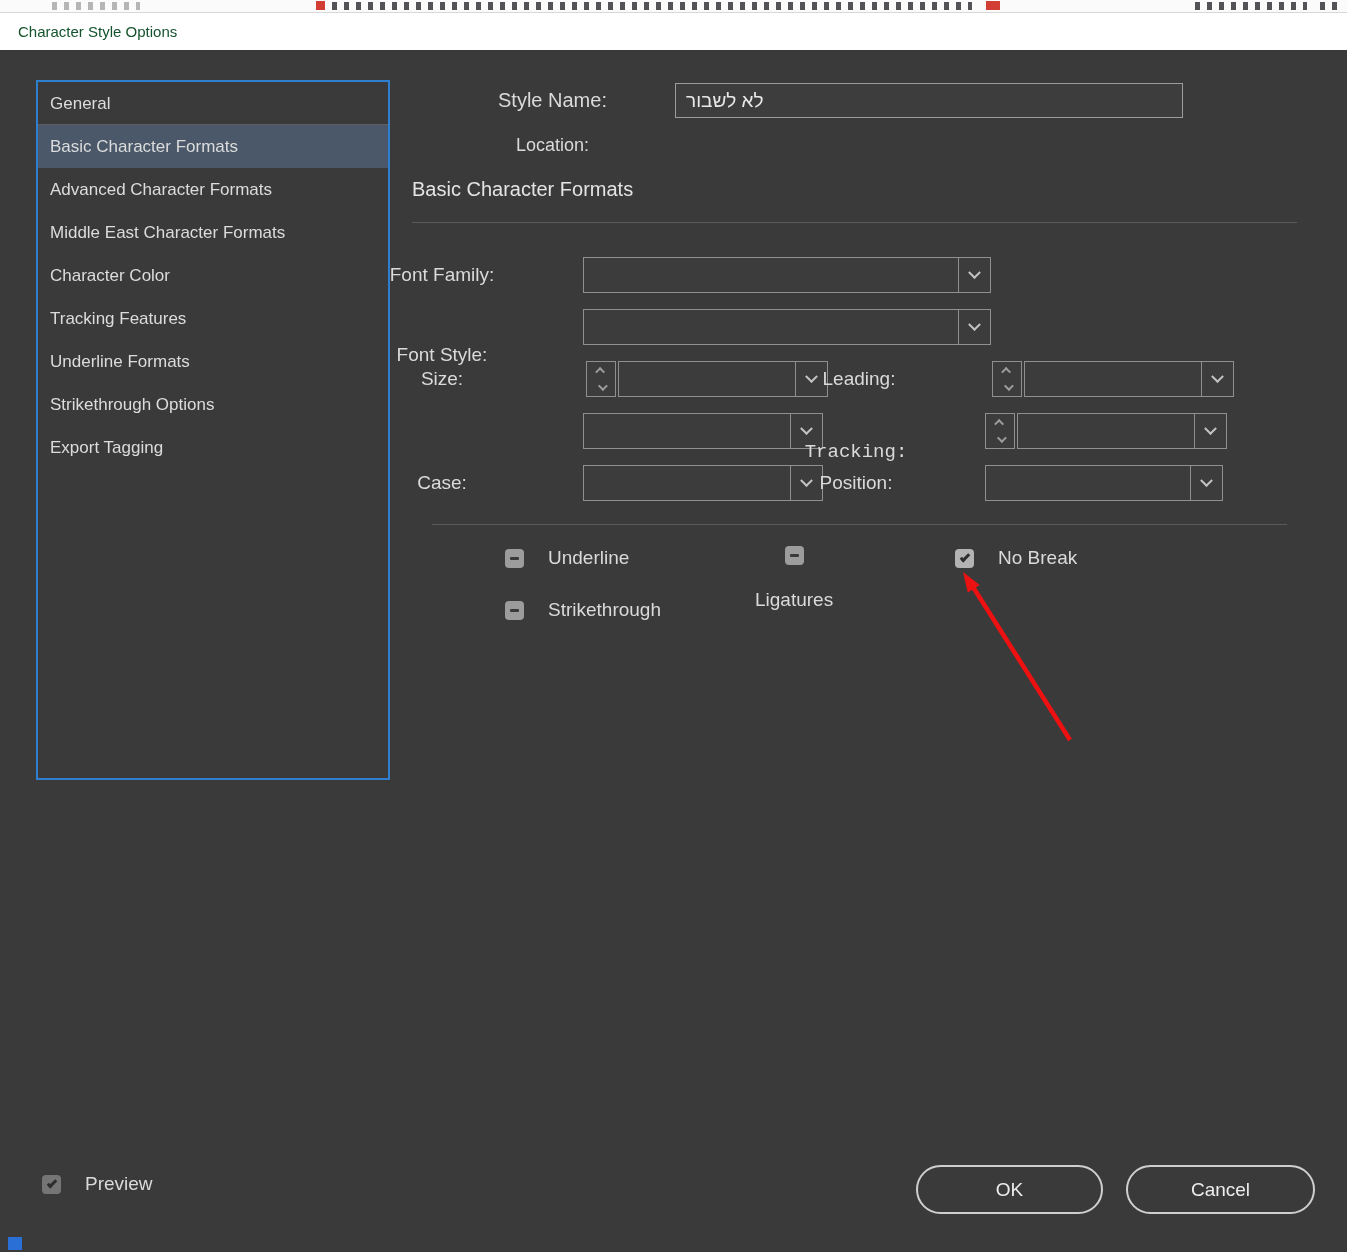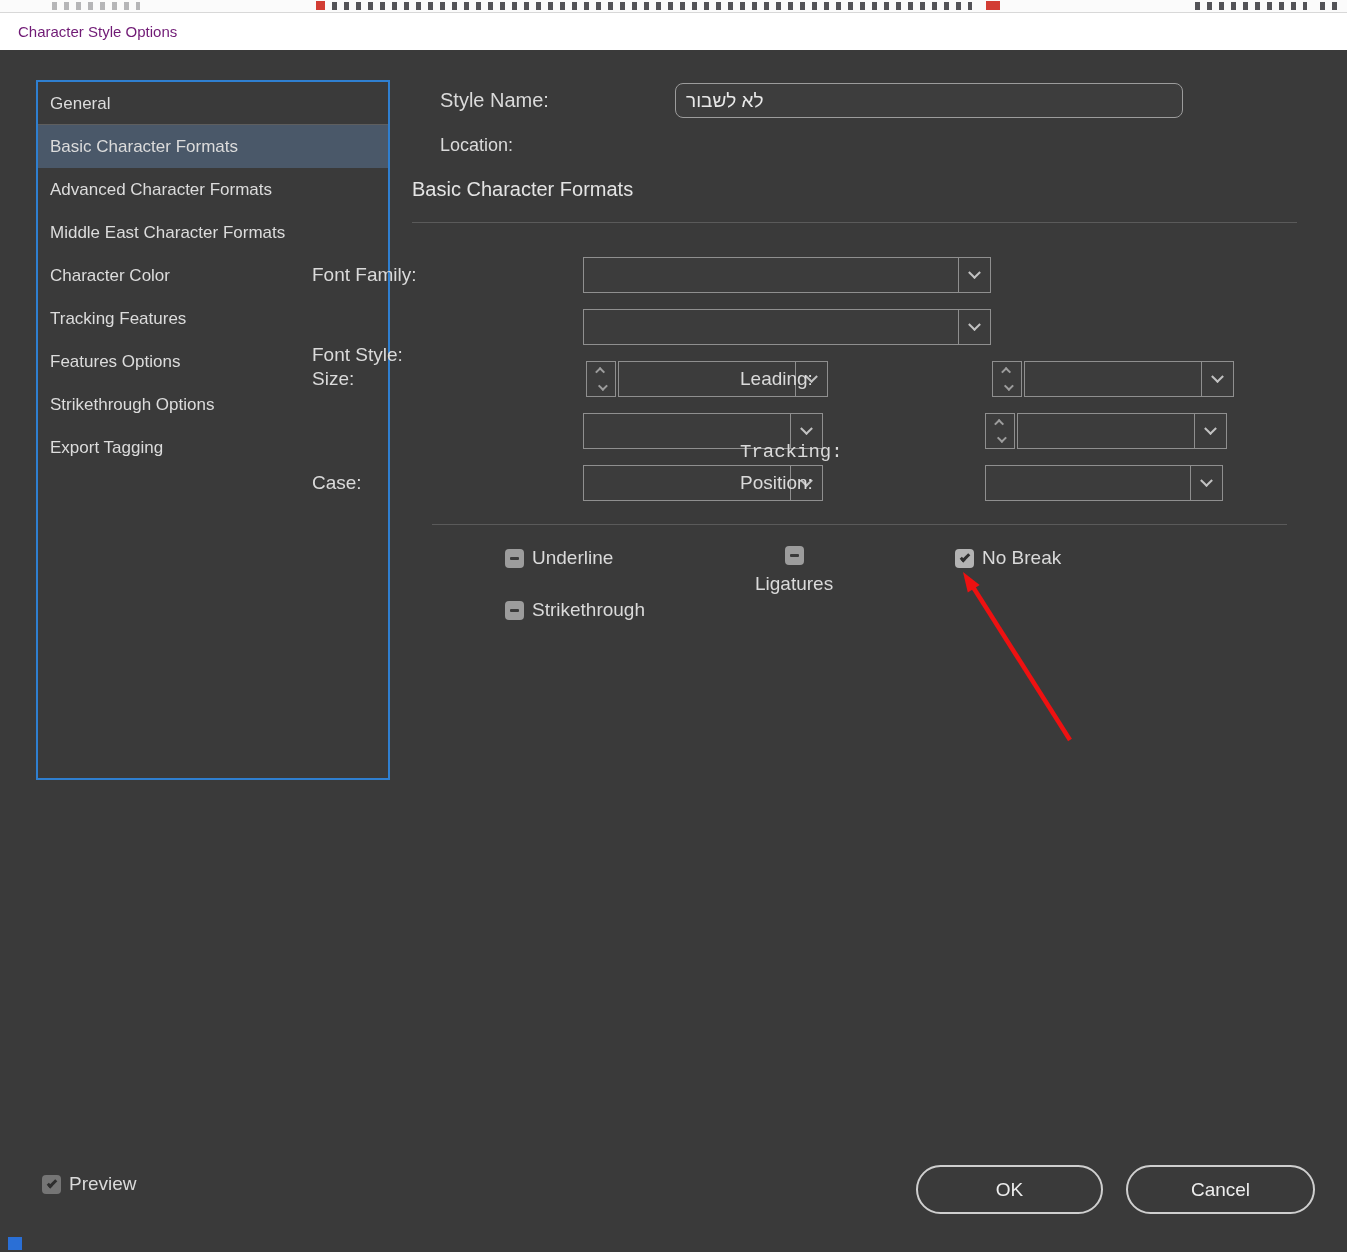--- a/index.html
+++ b/index.html
@@ -8,60 +8,60 @@
 
   
   .doc-strip { position:absolute; top:0; left:0; width:1347px; height:12px; background:#fbfbfb; }
   .doc-strip .txtband { position:absolute; top:2px; height:8px;
     background:repeating-linear-gradient(90deg,#35353a 0 5px, transparent 5px 12px); opacity:.85; }
   .doc-strip .redmark { position:absolute; top:1px; height:9px; background:#d23d34; }
 
   
   .titlebar { position:absolute; top:12px; left:0; width:1347px; height:38px; background:#ffffff;
     border-top:1px solid #d8d8d8; }
-  .titlebar .title { position:absolute; left:18px; top:0; line-height:37px; font-size:15px; color:#701a75; }
+  .titlebar .title { position:absolute; left:18px; top:0; line-height:37px; font-size:15px; color:#14532d; }
 
   
   .dialog { position:absolute; top:50px; left:0; width:1347px; height:1202px; background:#3a3a3a; }
 
   
   .sidebar { position:absolute; left:36px; top:30px; width:354px; height:700px;
     border:2px solid #2f7fd0; background:#3a3a3a; }
   .side-item { height:43px; line-height:43px; padding-left:12px; font-size:17px; color:#dcdcdc; cursor:default; }
   .side-item.first { border-bottom:1px solid #5e5e5e; }
   .side-item.selected { background:#4a5869; }
 
   
-  .rlabel { position:absolute; text-align:left; color:#dadada; font-size:19px; height:36px; line-height:36px; }
+  .rlabel { position:absolute; text-align:center; color:#dadada; font-size:19px; height:36px; line-height:36px; }
   .section-title { position:absolute; left:412px; top:128px; font-size:20px; color:#e4e4e4; }
   .divider { position:absolute; height:1px; background:#5a5a5a; }
 
   
   .text-input { position:absolute; left:675px; top:33px; width:508px; height:35px;
-    background:#3d3d3d; border:1px solid #9c9c9c; border-radius:8px; color:#e8e8e8;
+    background:#3d3d3d; border:1px solid #9c9c9c; border-radius:0; color:#e8e8e8;
     font-size:19px; padding:0 10px; font-family:inherit; outline:none; }
 
   
   .combo { position:absolute; height:36px; background:#3c3c3c; border:1px solid #8f8f8f; }
   .combo .chevbox { position:absolute; right:0; top:0; width:32px; height:34px;
     border-left:1px solid #8f8f8f; display:flex; align-items:center; justify-content:center; }
   .chev { width:9px; height:9px; border-right:2px solid #c2c2c2; border-bottom:2px solid #c2c2c2;
     transform:rotate(45deg) translate(-2px,-2px); }
 
   
   .spinner { position:absolute; width:30px; height:36px; background:#3c3c3c; border:1px solid #8f8f8f;
     display:flex; flex-direction:column; }
   .spinner .half { flex:1; display:flex; align-items:center; justify-content:center; }
   .car-up { width:7px; height:7px; border-left:2px solid #9d9d9d; border-top:2px solid #9d9d9d;
     transform:rotate(45deg) translateY(2px); }
   .car-dn { width:7px; height:7px; border-right:2px solid #9d9d9d; border-bottom:2px solid #9d9d9d;
     transform:rotate(45deg) translateY(-2px); }
 
   
-  .cbrow { position:absolute; display:flex; align-items:center; gap:8px; height:24px; }
+  .cbrow { position:absolute; display:flex; align-items:center; gap:24px; height:24px; }
   .cbx { width:19px; height:19px; border-radius:4px; background:#9c9c9c;
     display:flex; align-items:center; justify-content:center; flex:0 0 auto; }
   .cbx.checked { background:#b3b3b3; }
   .cbx.dim { background:#757575; }
   .dash { width:9px; height:3px; background:#3a3a3a; border-radius:1px; }
   .check { width:10px; height:5px; border-left:3px solid #2e2e2e; border-bottom:3px solid #2e2e2e;
     transform:rotate(-45deg) translate(1px,-1px); }
   .cblabel { color:#dadada; font-size:19px; }
 
   
@@ -90,21 +90,21 @@
 
 <div class="dialog">
 
   <div class="sidebar">
     <div class="side-item first">General</div>
     <div class="side-item selected">Basic Character Formats</div>
     <div class="side-item">Advanced Character Formats</div>
     <div class="side-item">Middle East Character Formats</div>
     <div class="side-item">Character Color</div>
     <div class="side-item">Tracking Features</div>
-    <div class="side-item">Features Options</div>
+    <div class="side-item">Underline Formats</div>
     <div class="side-item">Strikethrough Options</div>
     <div class="side-item">Export Tagging</div>
   </div>
 
   <div class="rlabel" style="left:440px; top:33px; width:225px; height:35px; line-height:35px; font-size:20px;">Style Name:</div>
   <input class="text-input" type="text" value="לא לשבור" style="">
 
   <div class="rlabel" style="left:440px; top:82px; width:225px; height:26px; line-height:26px; font-size:18px;">Location:</div>
 
   <div class="section-title">Basic Character Formats</div>

